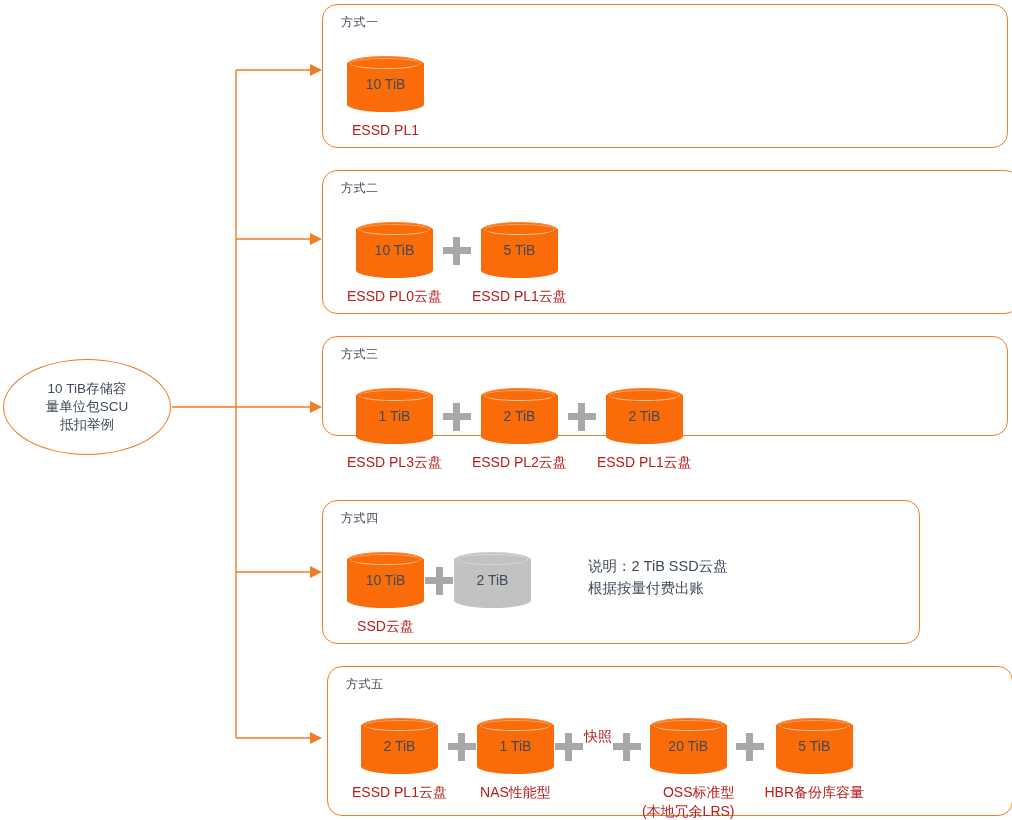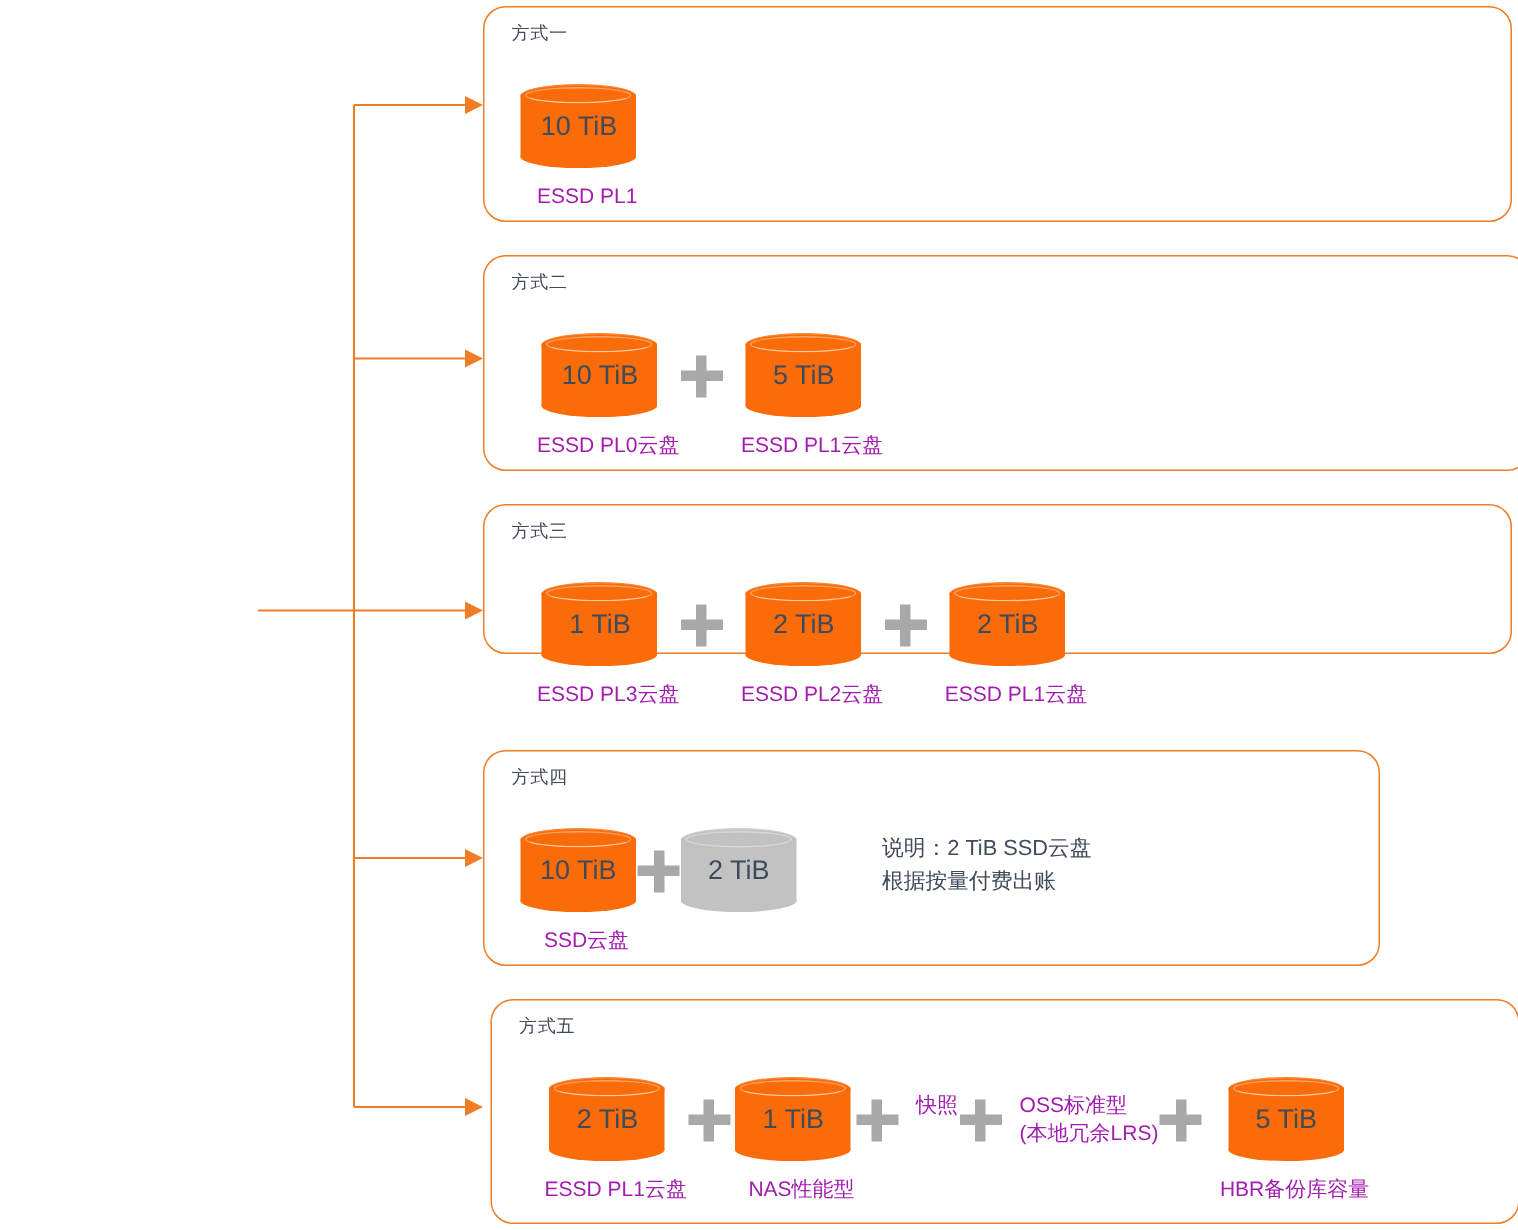--- a/index.html
+++ b/index.html
@@ -118,36 +118,35 @@
     border-bottom-color: #ffc89e;
   }
   .cyl .val {
     position: absolute;
     left: 0; top: 0;
     width: 77px;
     height: 56px;
     display: flex;
     align-items: center;
     justify-content: center;
-    font-size: 18px;
+    font-size: 14px;
     color: #3f4a5a;
     z-index: 3;
   }
   .cyl.gray .body, .cyl.gray .top, .cyl.gray .bottom { background: #c2c2c2; }
   .cyl.gray .top { border-top: 1px solid #cfcfcf; }
   .cyl.gray .cap { border-color: #d8d8d8; }
 
   .item-label {
     margin-top: 9px;
     font-size: 14px;
-    color: #a21caf;
-    text-align: left;
+    color: #b91c1c;
+    text-align: right;
     line-height: 1.35;
     white-space: nowrap;
-    margin-left: 11px;
   }
   .item-label .l2 { display: block; }
 
   
   .plus {
     position: relative;
     width: 30px;
     height: 56px;
     flex: 0 0 auto;
   }
@@ -173,20 +172,25 @@
     color: #3f4a5a;
     white-space: nowrap;
   }
   .note span { display: block; }
 </style>
 </head>
 <body>
 
 <div id="diagram">
 
+  <div class="root-node">
+    <span>10 TiB存储容</span>
+    <span>量单位包SCU</span>
+    <span>抵扣举例</span>
+  </div>
 
   <svg class="connector" viewBox="0 0 1012 820">
     <g stroke="#f07c26" stroke-width="1.4" fill="none">
 
       <line x1="172" y1="407" x2="236" y2="407"></line>
 
       <line x1="236" y1="70" x2="236" y2="738"></line>
 
       <line x1="236" y1="70" x2="310" y2="70"></line>
       <line x1="236" y1="239" x2="310" y2="239"></line>
@@ -337,20 +341,27 @@
           <div class="val">1 TiB</div>
         </div>
         <div class="item-label">NAS性能型</div>
       </div>
       <div class="plus"></div>
       <div class="item">
         <div class="item-label">快照</div>
       </div>
       <div class="plus"></div>
       <div class="item">
+        <div class="cyl">
+          <div class="bottom"></div>
+            <div class="body"></div>
+            <div class="top"></div>
+            <div class="cap"></div>
+          <div class="val">20 TiB</div>
+        </div>
         <div class="item-label">
           <span>OSS标准型</span>
           <span class="l2">(本地冗余LRS)</span>
         </div>
       </div>
       <div class="plus"></div>
       <div class="item">
         <div class="cyl">
           <div class="bottom"></div>
             <div class="body"></div>

